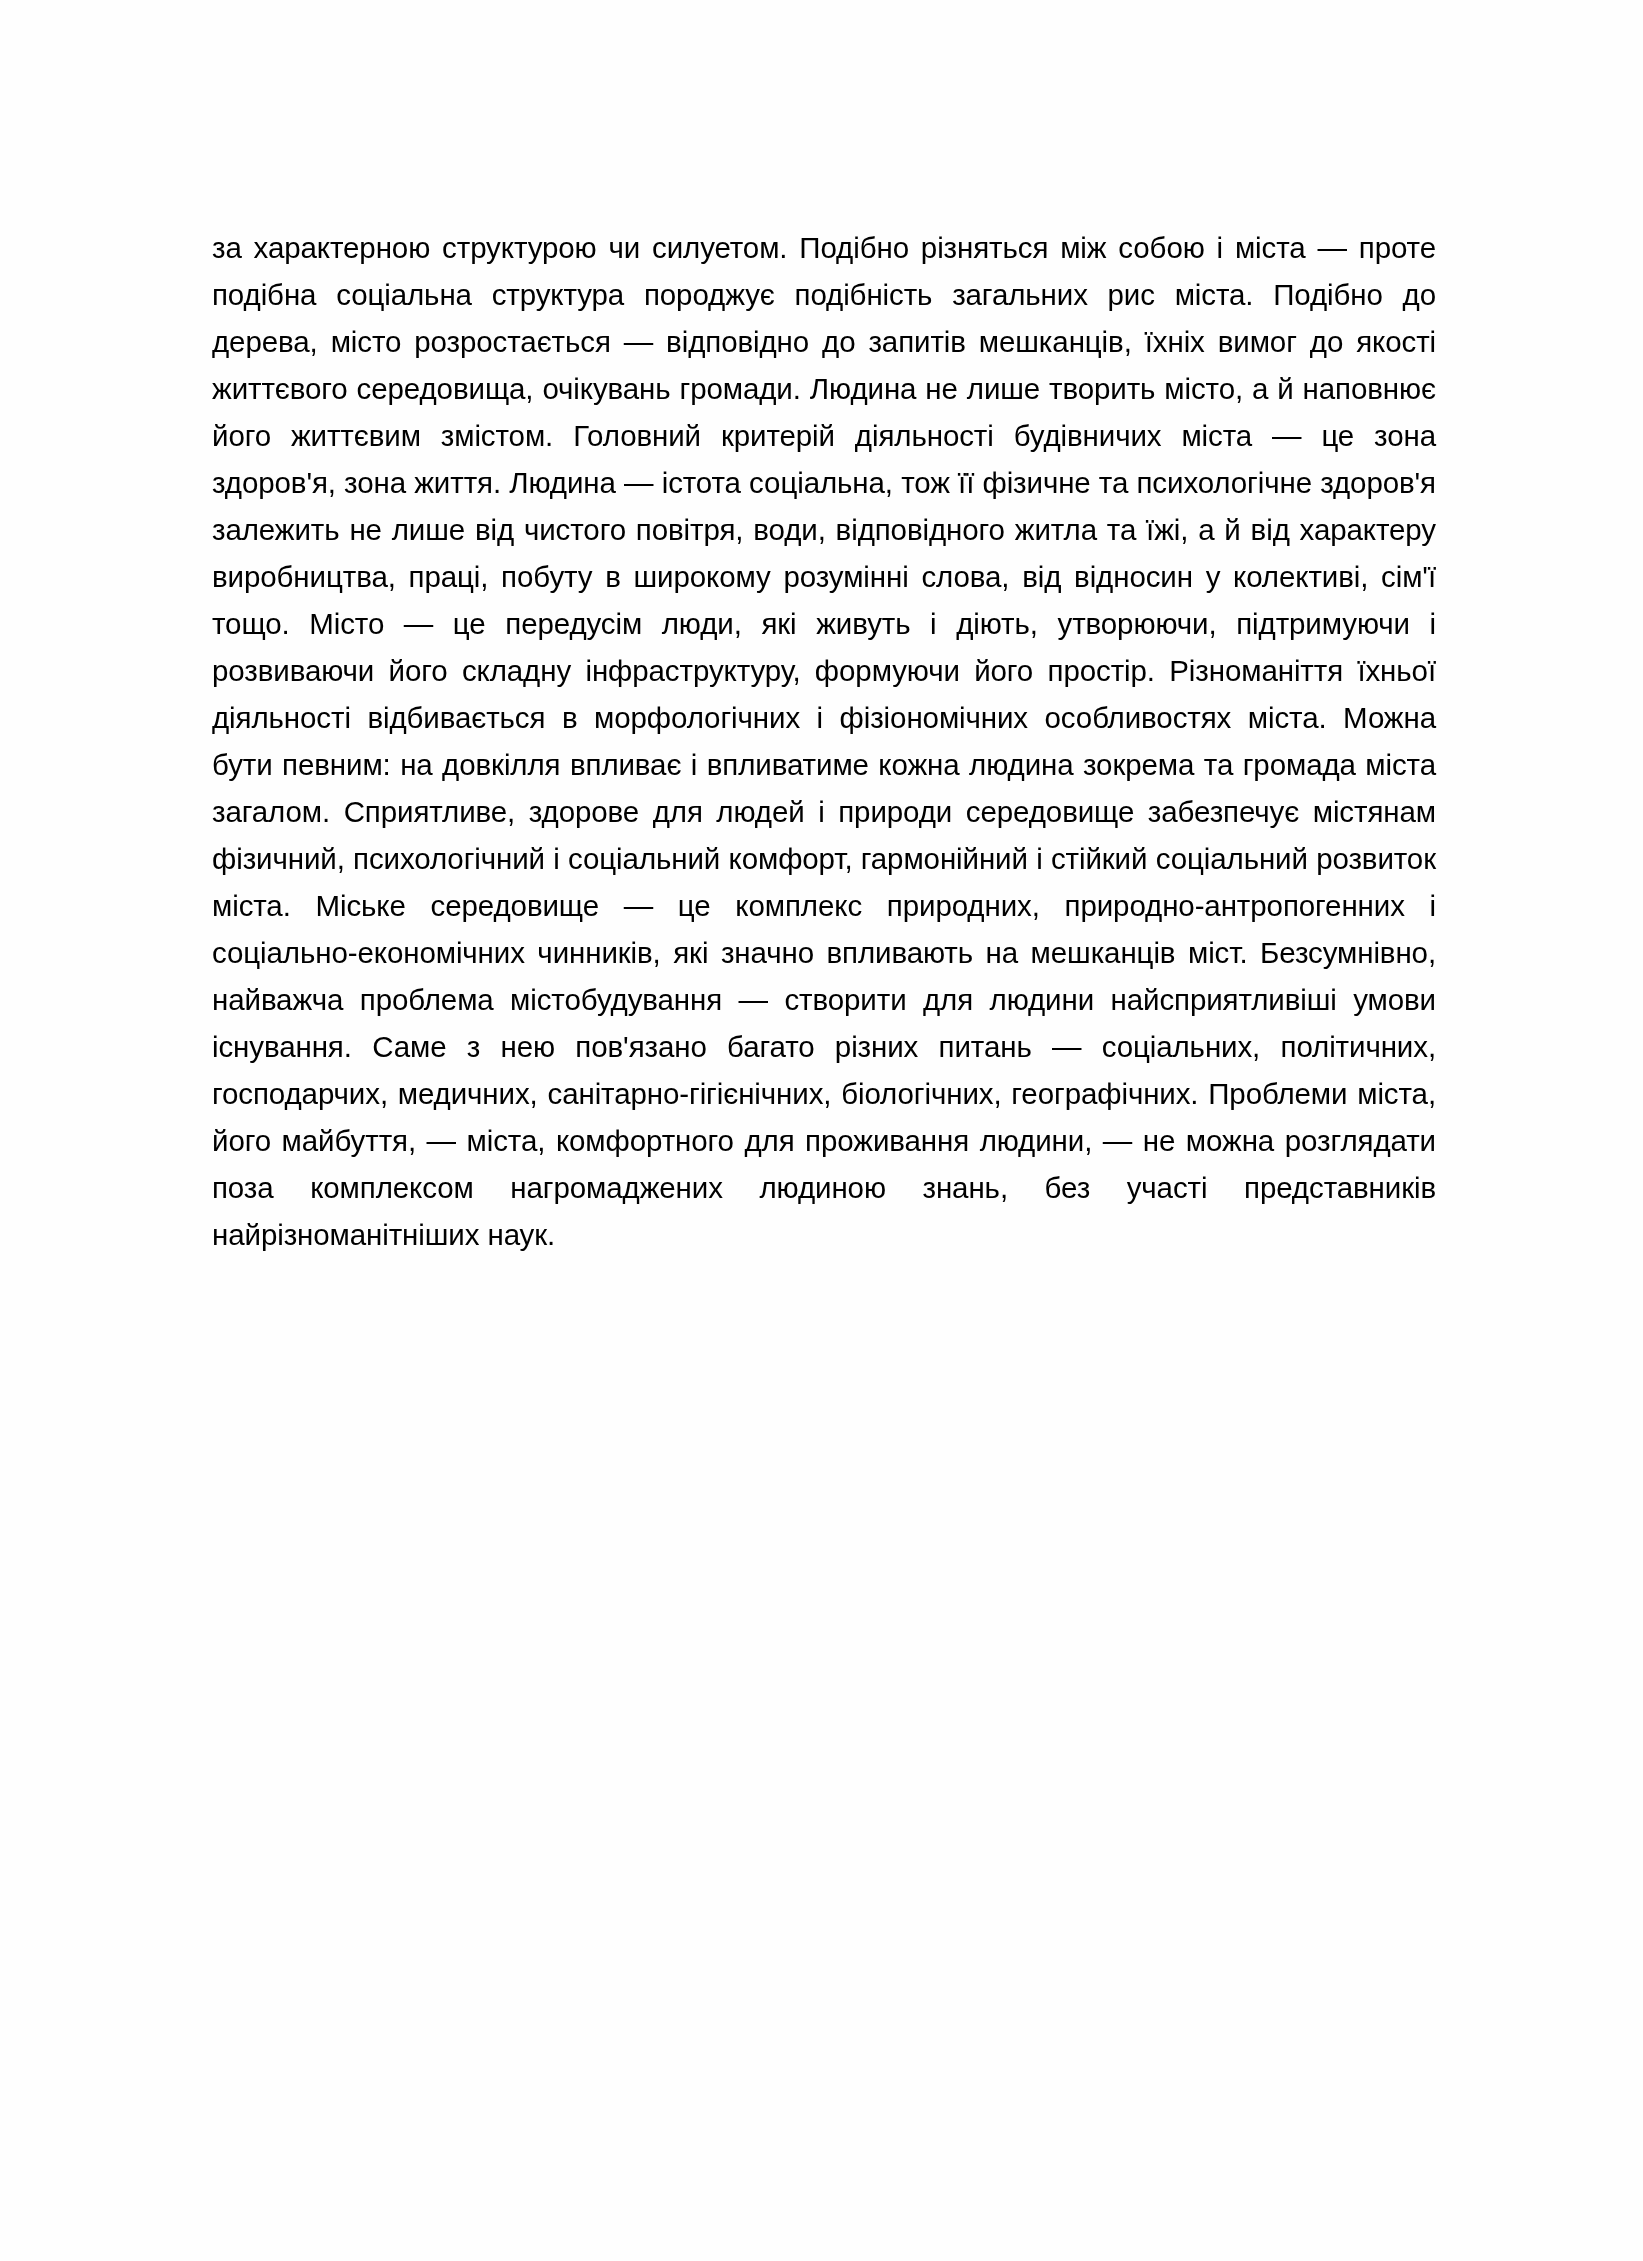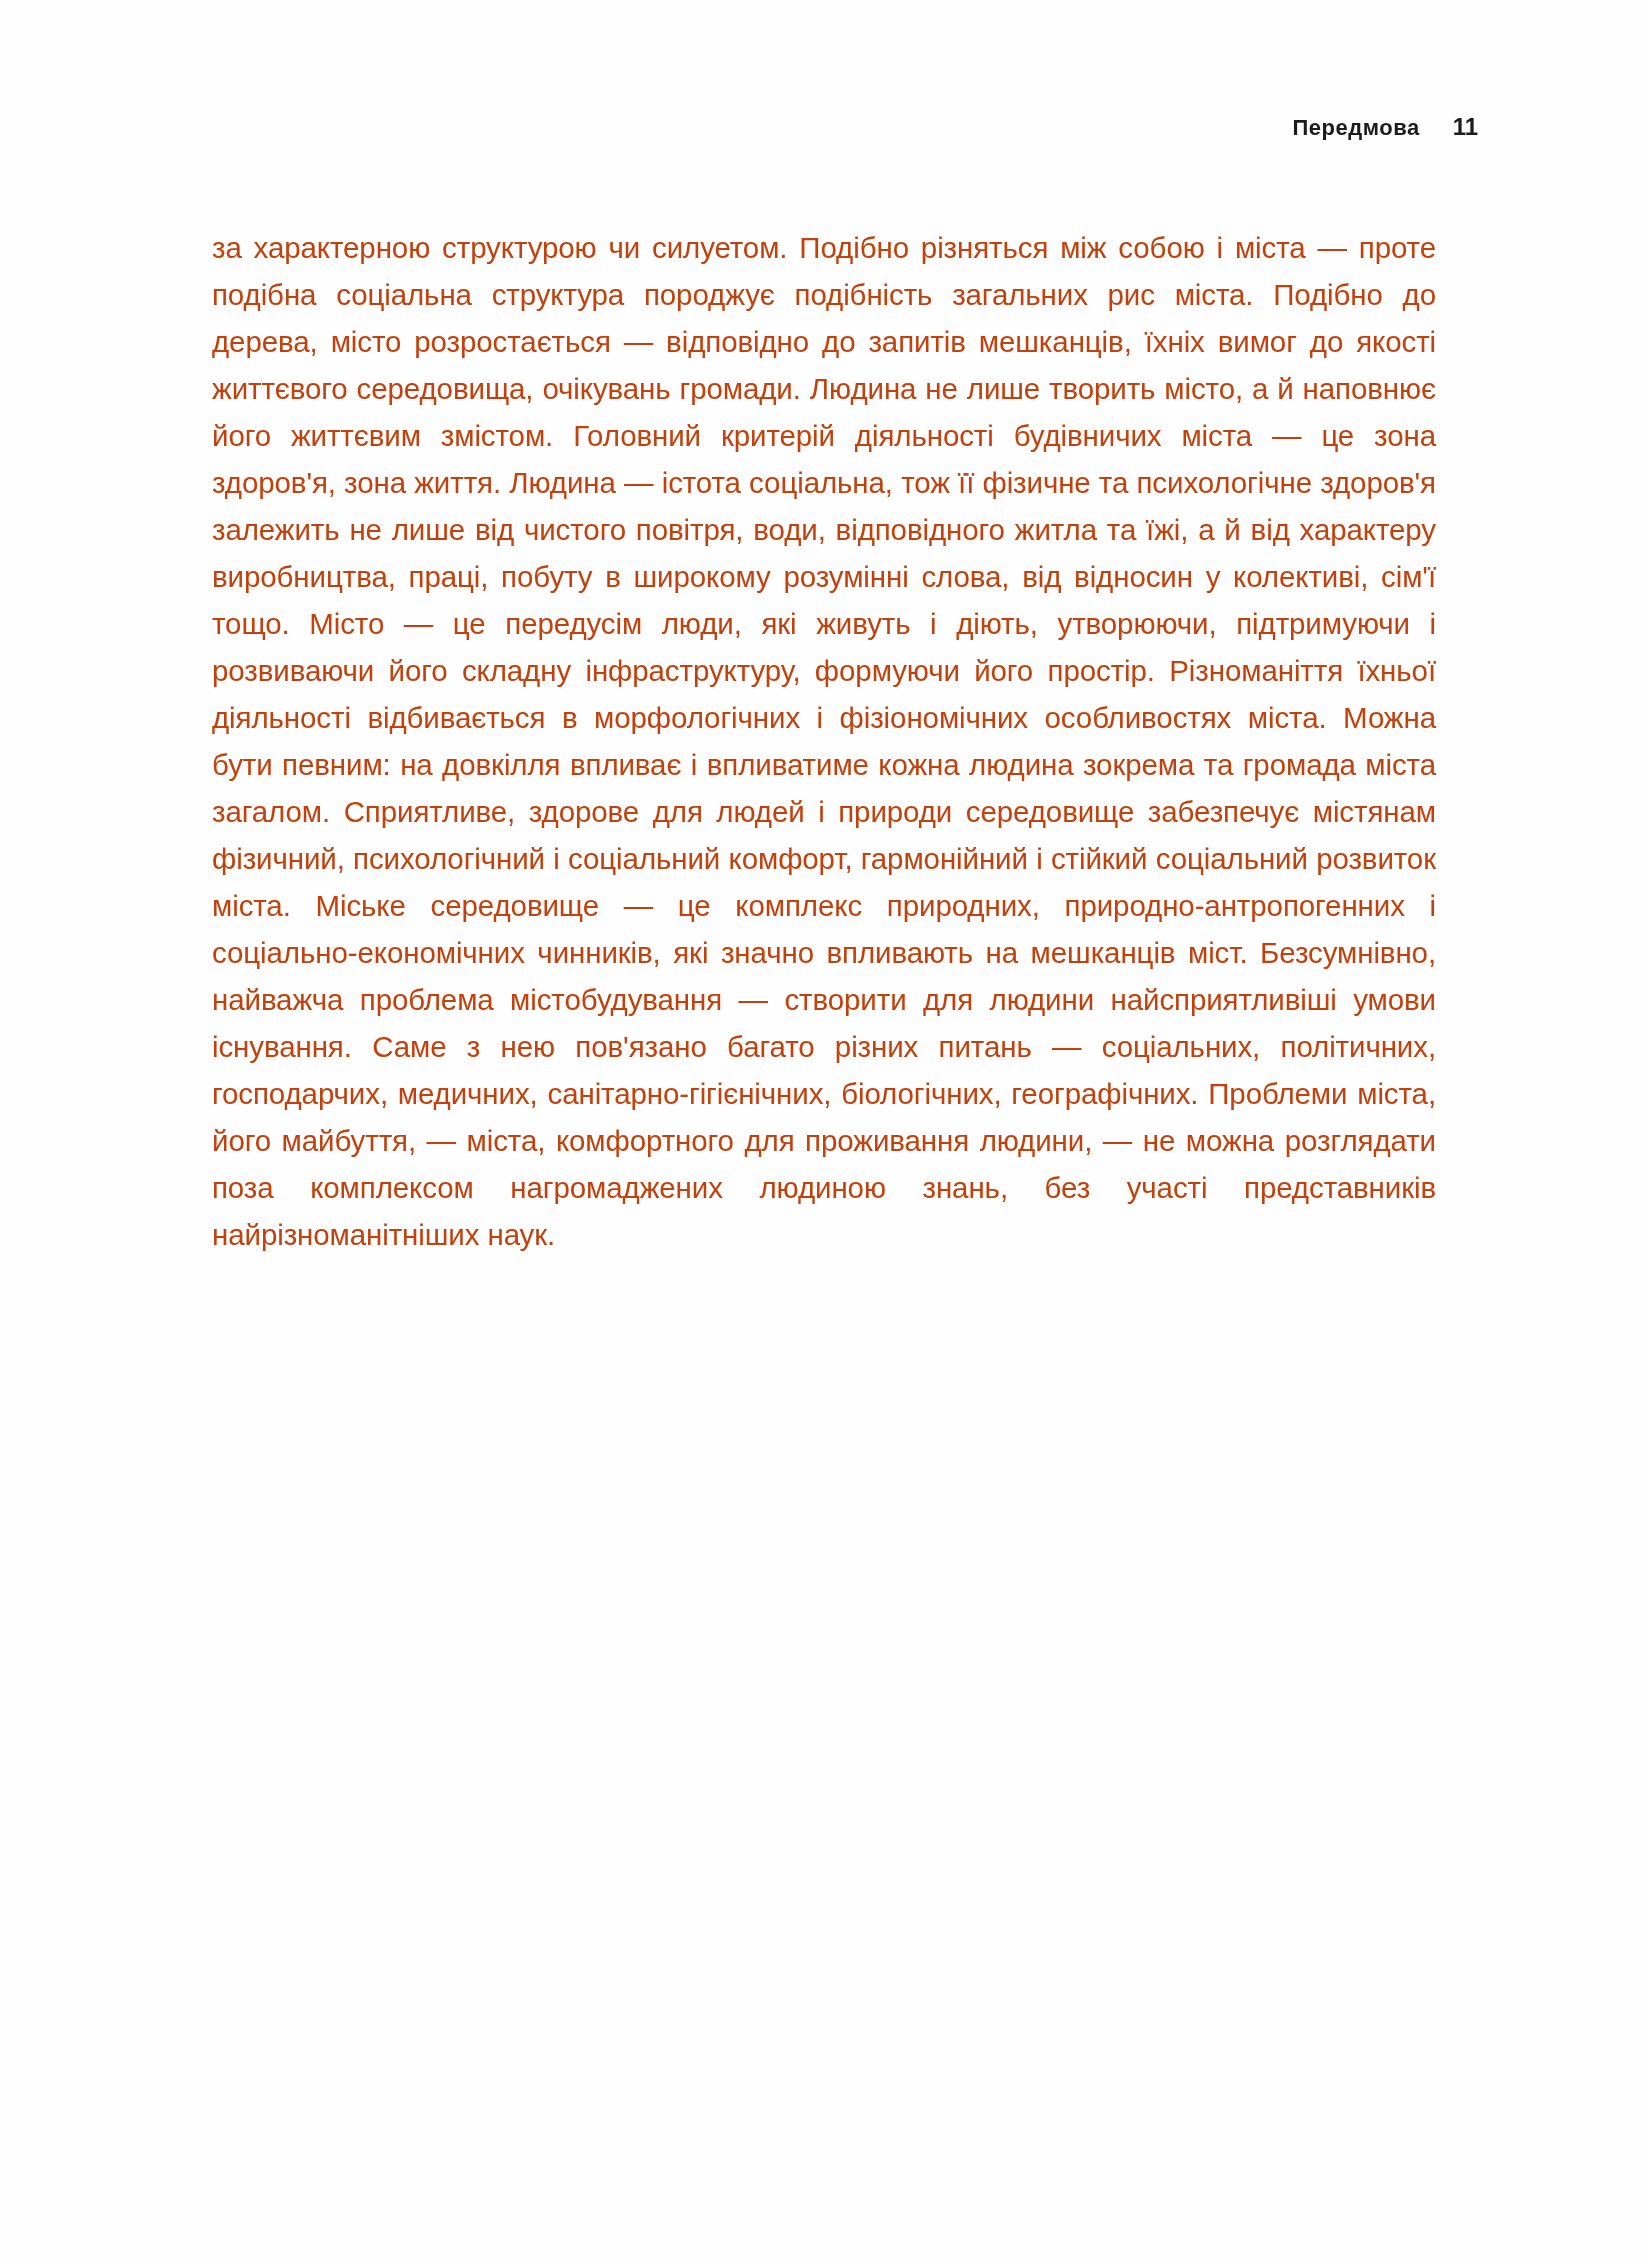--- a/index.html
+++ b/index.html
@@ -54,42 +54,38 @@
     position: absolute;
     top: 224px;
     left: 212px;
     width: 1224px;
   }
   .para {
     margin: 0;
     font-family: "Liberation Sans", sans-serif;
     font-size: 29.5px;
     line-height: 47px;
-    color: #c2410c;
+    color: #000000;
     text-align: justify;
     text-justify: inter-word;
     font-weight: 400;
     letter-spacing: -0.1px;
     hyphens: manual;
   }
   .para + .para {
     text-indent: 53px;
   }
   .para-last-line-left {
     text-align: left;
   }
 </style>
 </head>
 <body>
 
 <div class="page">
 
-  <div class="running-head">
-    <span class="chapter">Передмова</span>
-    <span class="folio">11</span>
-  </div>
 
   <div class="text-column">
     <p class="para">за характерною структурою чи силуетом. Подібно різняться між собою і міста — проте подібна соціальна структура породжує по­дібність загальних рис міста. Подібно до дерева, місто розроста­ється — відповідно до запитів мешканців, їхніх вимог до якос­ті життєвого середовища, очікувань громади. Людина не лише творить місто, а й наповнює його життєвим змістом. Головний критерій діяльності будівничих міста — це зона здоров'я, зона життя. Людина — істота соціальна, тож її фізичне та психологіч­не здоров'я залежить не лише від чистого повітря, води, відпо­відного житла та їжі, а й від характеру виробництва, праці, по­буту в широкому розумінні слова, від відносин у колективі, сім'ї тощо. Місто — це передусім люди, які живуть і діють, утворюючи, підтримуючи і розвиваючи його складну інфраструктуру, фор­муючи його простір. Різноманіття їхньої діяльності відбиваєть­ся в морфологічних і фізіономічних особливостях міста. Можна бути певним: на довкілля впливає і впливатиме кожна люди­на зокрема та громада міста загалом. Сприятливе, здорове для людей і природи середовище забезпечує містянам фізичний, психологічний і соціальний комфорт, гармонійний і стійкий соціальний розвиток міста. Міське середовище — це комплекс природних, природно-антропогенних і соціально-економічних чинників, які значно впливають на мешканців міст. Безсумнів­но, найважча проблема містобудування — створити для людини найсприятливіші умови існування. Саме з нею пов'язано багато різних питань — соціальних, політичних, господарчих, медич­них, санітарно-гігієнічних, біологічних, географічних. Пробле­ми міста, його майбуття, — міста, комфортного для проживання людини, — не можна розглядати поза комплексом нагромадже­них людиною знань, без участі представників найрізноманіт­ніших наук.</p>
   </div>
 
 </div>
 
 
 </body></html>

